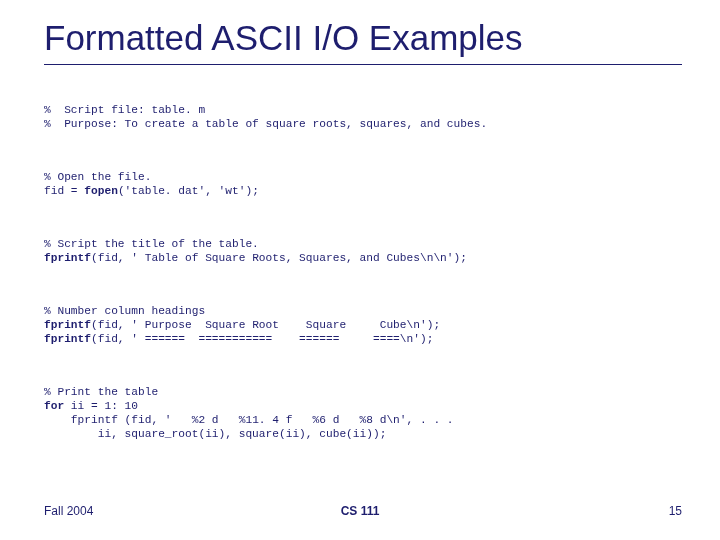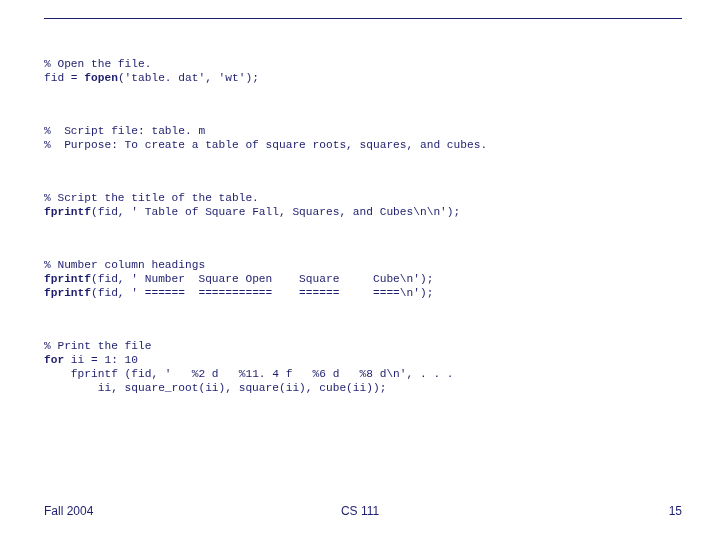--- a/index.html
+++ b/index.html
@@ -43,39 +43,40 @@
     left: 0;
     width: 100%;
     padding: 0 38px 0 44px;
     font-family: Verdana, Geneva, sans-serif;
     font-size: 12px;
     color: #1e1e6e;
     display: flex;
     justify-content: space-between;
     text-align: right;
   }
-  .footer .center { position: absolute; left: 50%; transform: translateX(-50%); }
+  .footer .center { position: absolute; left: 50%; transform: translateX(-50%); font-weight: bold; }
 </style>
 </head>
 <body>
 
 <div class="slide">
+  <div class="title">Formatted ASCII I/O Examples</div>
   <hr class="rule">
 
   <div class="code">
+    <div class="block"><span>%  Script file: table. m</span>
+<span>%  Purpose: To create a table of square roots, squares, and cubes.</span></div>
     <div class="block"><span>% Open the file.</span>
 <span>fid = </span><span class="b">fopen</span><span>('table. dat', 'wt');</span></div>
-    <div class="block"><span>%  Script file: table. m</span>
-<span>%  Purpose: To create a table of square roots, squares, and cubes.</span></div>
     <div class="block"><span>% Script the title of the table.</span>
-<span class="b">fprintf</span><span>(fid, ' Table of Square Fall, Squares, and Cubes\n\n');</span></div>
+<span class="b">fprintf</span><span>(fid, ' Table of Square Roots, Squares, and Cubes\n\n');</span></div>
     <div class="block"><span>% Number column headings</span>
-<span class="b">fprintf</span><span>(fid, ' Number  Square Open    Square     Cube\n');</span>
+<span class="b">fprintf</span><span>(fid, ' Purpose  Square Root    Square     Cube\n');</span>
 <span class="b">fprintf</span><span>(fid, ' ======  ===========    ======     ====\n');</span></div>
-    <div class="block"><span>% Print the file</span>
+    <div class="block"><span>% Print the table</span>
 <span class="b">for</span><span> ii = 1: 10</span>
 <span>    fprintf </span><span>(fid, '   %2 d   %11. 4 f   %6 d   %8 d\n', . . .</span>
 <span>        ii, square_root(ii), square(ii), cube(ii));</span>
 </div>
     
   </div>
 </div>
 
 <div class="footer">
   <span>Fall 2004</span>

